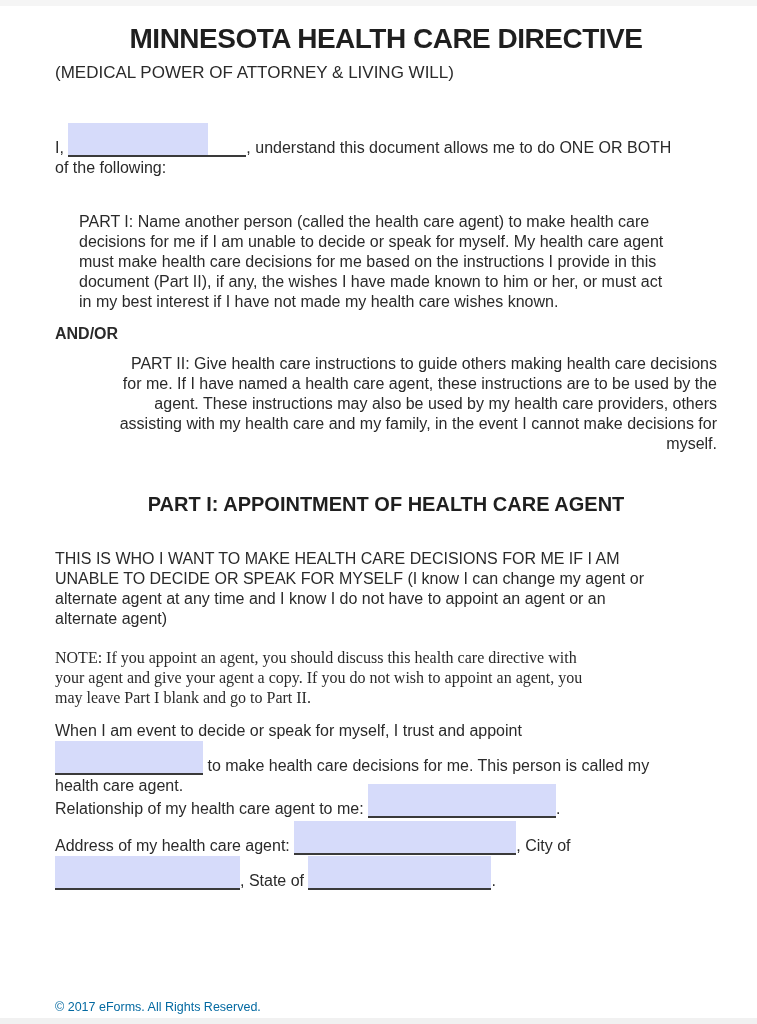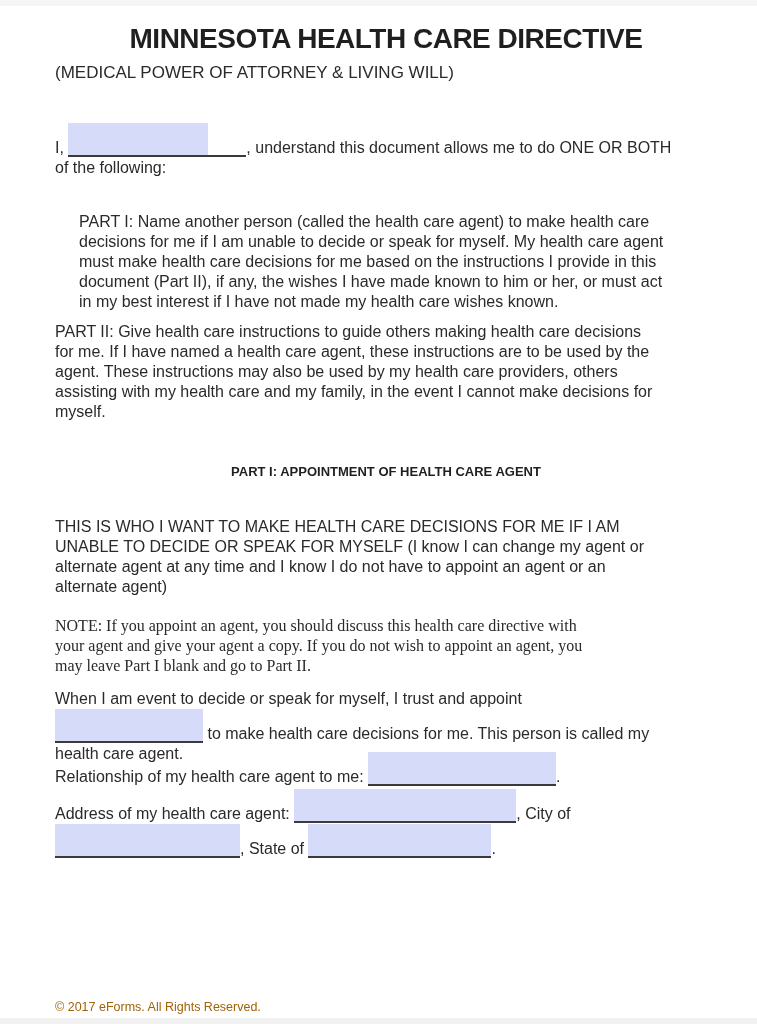--- a/index.html
+++ b/index.html
@@ -36,25 +36,25 @@
 
   p.par {
     margin: 0;
     font-size: 16px;
     line-height: 20px;
     white-space: pre-line;
   }
   p.intro   { margin-top: 40px; }
   p.part1   { margin-top: 34px; margin-left: 24px; }
   p.andor   { margin: 12px 0 0 0; font-size: 16px; line-height: 20px; font-weight: bold; }
-  p.part2   { margin-top: 10px; }
+  p.part2   { margin-top: 10px; text-align: right; }
   h2.section {
     margin: 40px 0 0 0;
     text-align: center;
-    font-size: 13px;
+    font-size: 20px;
     line-height: 20px;
     color: #1f1f1f;
     font-weight: bold;
   }
   p.who     { margin-top: 35px; }
   p.note    { margin-top: 19px; font-family: Liberation Serif, serif; }
   p.appoint { margin-top: 13px; }
   p.rel     { margin-top: -12px; }
   p.tel     { margin-top: 2px; }
   p.addr    { margin-top: 2px; }
@@ -73,41 +73,42 @@
   .f-tel   { width: 185px; }
   .f-addr  { width: 222px; }
   .f-city  { width: 185px; }
   .f-state { width: 183px; }
 
   .footer {
     position: absolute;
     left: 55px;
     top: 1000px;
     font-size: 12.5px;
-    color: #a16207;
+    color: #0369a1;
   }
 </style>
 </head>
 <body>
 
 <div class="page">
   <div class="edge top"></div>
 
   <h1 class="title">MINNESOTA HEALTH CARE DIRECTIVE</h1>
   <div class="subtitle">(MEDICAL POWER OF ATTORNEY &amp; LIVING WILL)</div>
 
   <p class="par intro"><span>I, </span><span class="field f-name"></span><span>, understand this document allows me to do ONE OR BOTH
 of the following:</span></p>
 
   <p class="par part1">PART I: Name another person (called the health care agent) to make health care
 decisions for me if I am unable to decide or speak for myself. My health care agent
 must make health care decisions for me based on the instructions I provide in this
 document (Part II), if any, the wishes I have made known to him or her, or must act
 in my best interest if I have not made my health care wishes known.</p>
 
+  <p class="andor">AND/OR</p>
 
   <p class="par part2">PART II: Give health care instructions to guide others making health care decisions
 for me. If I have named a health care agent, these instructions are to be used by the
 agent. These instructions may also be used by my health care providers, others
 assisting with my health care and my family, in the event I cannot make decisions for
 myself.</p>
 
   <h2 class="section">PART I: APPOINTMENT OF HEALTH CARE AGENT</h2>
 
   <p class="par who">THIS IS WHO I WANT TO MAKE HEALTH CARE DECISIONS FOR ME IF I AM

